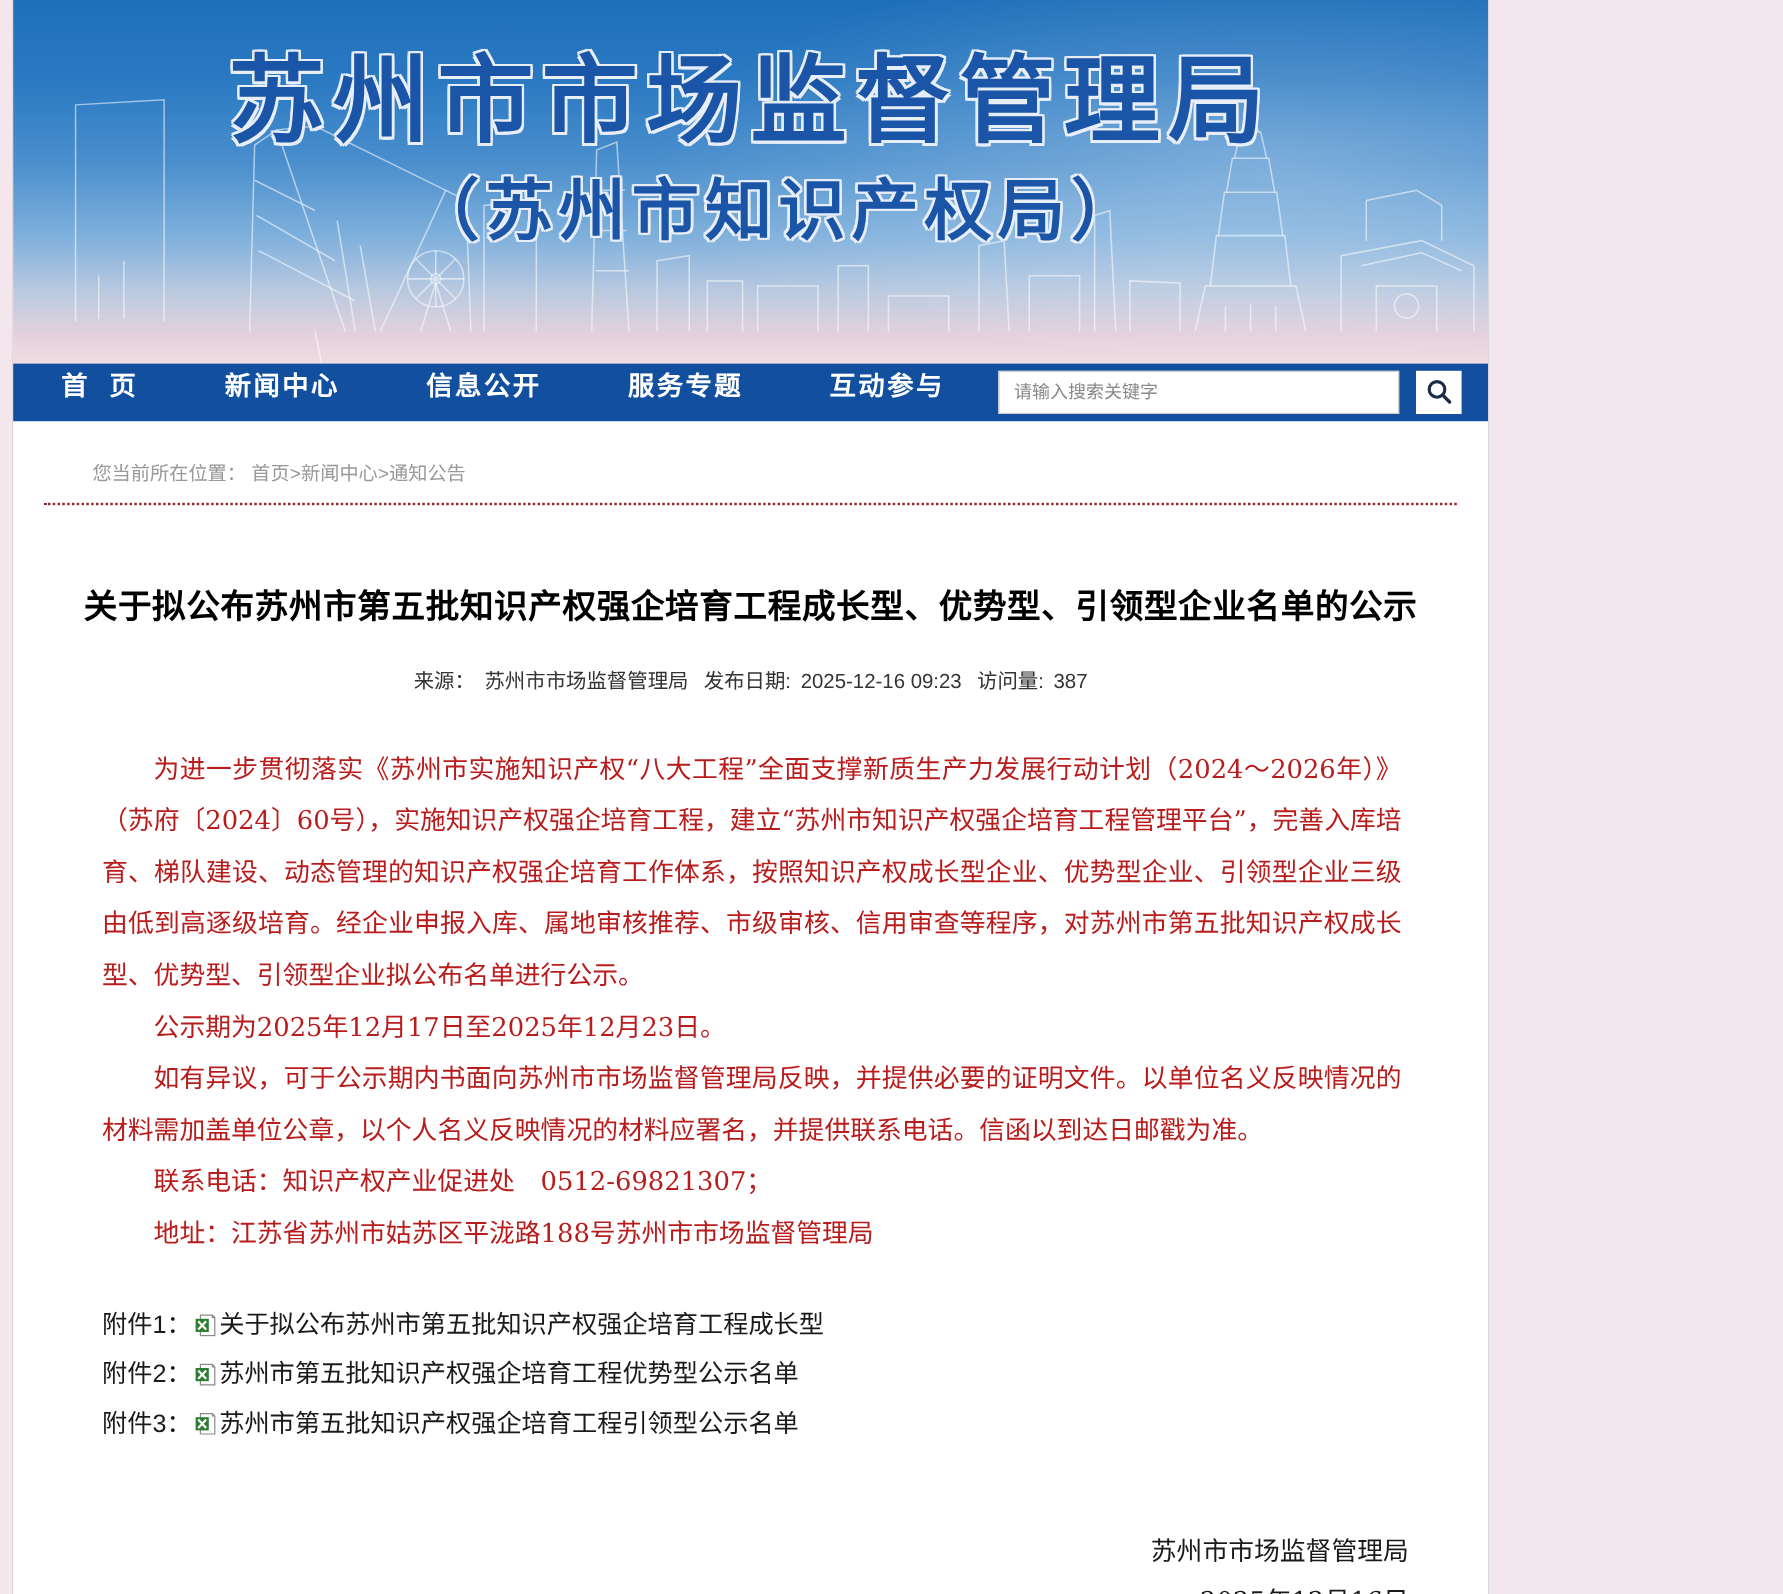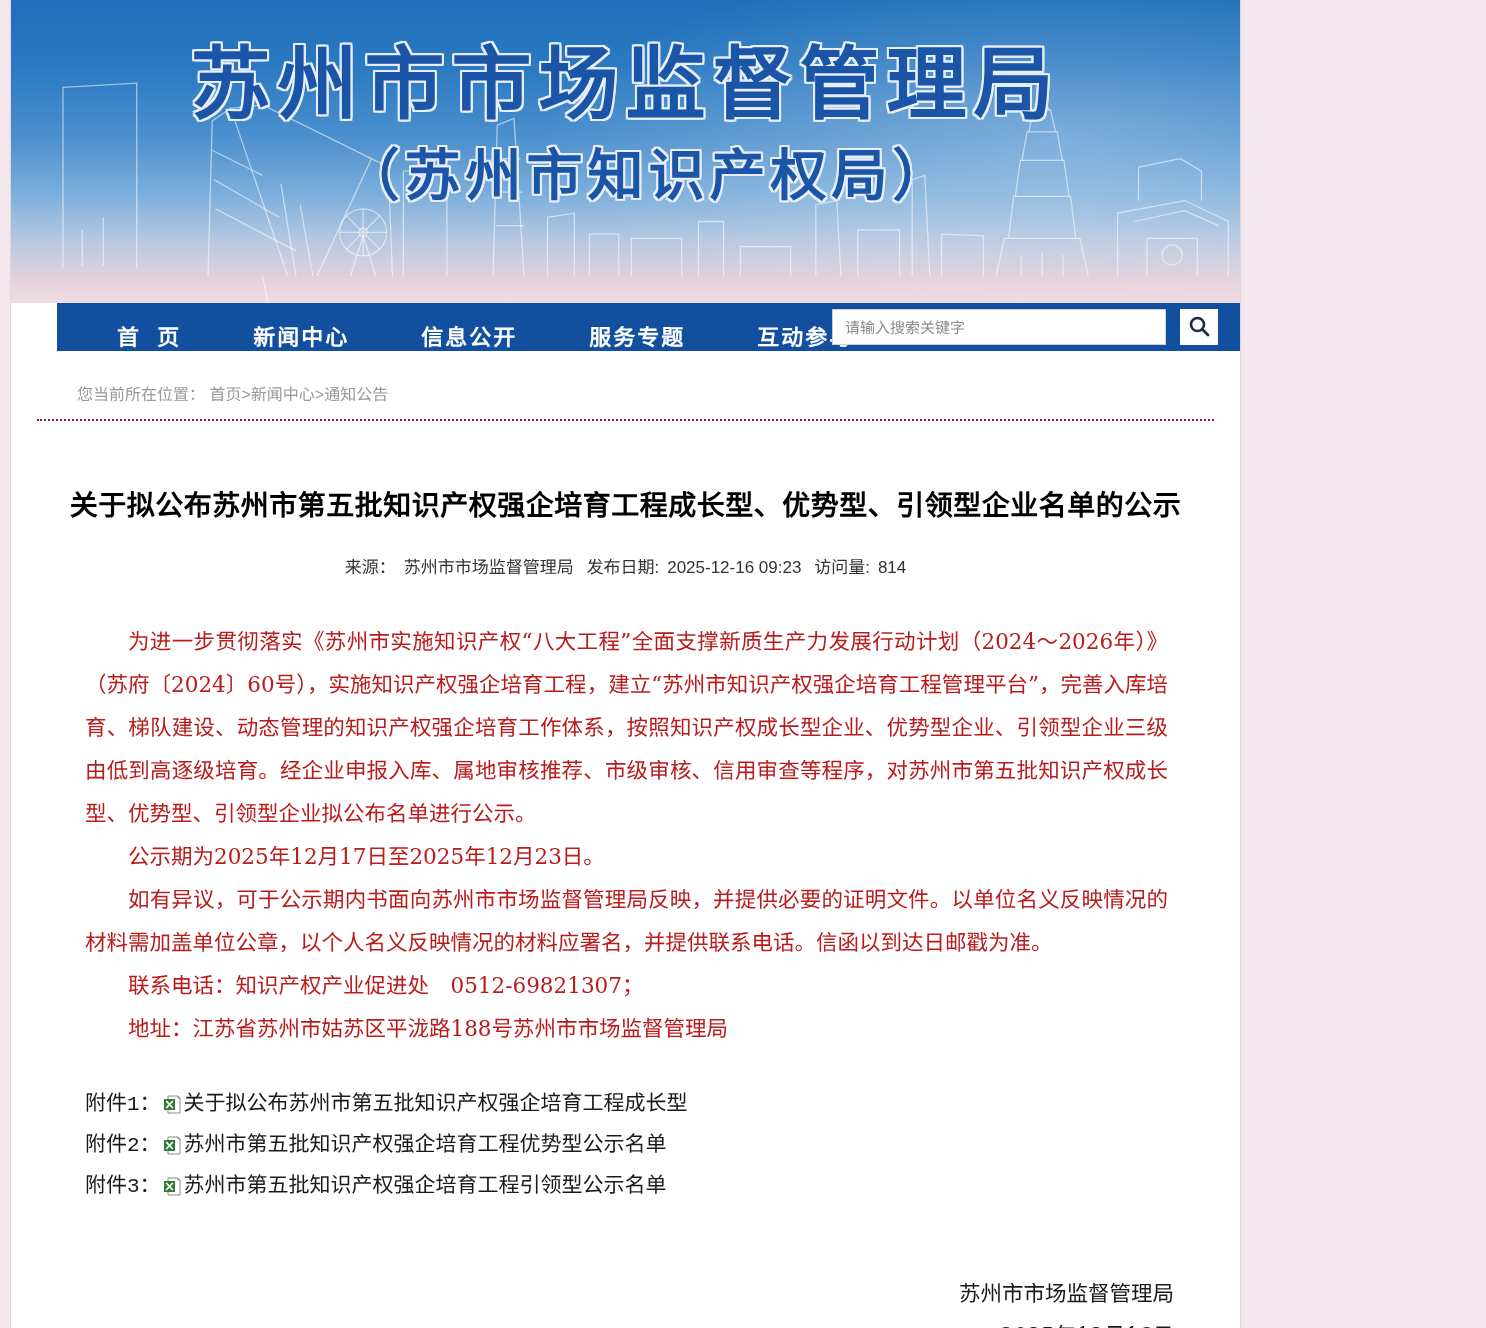--- a/index.html
+++ b/index.html
@@ -56,24 +56,23 @@
     letter-spacing: 5px;
     line-height: 88px;
     margin-left: 46px;
   }
 
   
   .nav {
     height: 48px;
     background: #12509f;
     display: flex;
-    align-items: flex-end;
+    align-items: flex-start;
     position: relative;
-    padding-left: 60px;
-    margin-left: 46px;
+    padding-left: 40px;
   }
   .nav-item {
     color: #ffffff;
     font-size: 22px;
     font-weight: bold;
     letter-spacing: 2px;
     margin-right: 72px;
     cursor: pointer;
     text-decoration: none;
     white-space: pre;
@@ -145,21 +144,21 @@
     font-size: 21.5px;
     line-height: 43px;
     color: #b91c1c;
     text-align: justify;
   }
   .article-body p { text-indent: 2em; }
 
   
   .attachments {
     margin: 34px 72px 0 74px;
-    font-family: Liberation Mono, monospace;
+    font-family: Liberation Sans, sans-serif;
     font-size: 21px;
     color: #1a1a1a;
   }
   .attachment-row {
     line-height: 41px;
     display: flex;
     align-items: center;
   }
   .excel-icon { margin: 0 2px 0 2px; display: inline-flex; }
   .attachment-link {
@@ -252,21 +251,21 @@
     <span>您当前所在位置：</span>
     <a>首页&gt;新闻中心&gt;通知公告</a>
   </div>
   <div class="dotted-sep"></div>
 
   <h1 class="article-title">关于拟公布苏州市第五批知识产权强企培育工程成长型、优势型、引领型企业名单的公示</h1>
 
   <div class="article-meta">
     <span>来源：</span><span>苏州市市场监督管理局</span>
     <span>发布日期:</span><span>2025-12-16 09:23</span>
-    <span>访问量:</span><span>814</span>
+    <span>访问量:</span><span>387</span>
   </div>
 
   <div class="article-body">
     <p>为进一步贯彻落实《苏州市实施知识产权“八大工程”全面支撑新质生产力发展行动计划（2024～2026年）》（苏府〔2024〕60号），实施知识产权强企培育工程，建立“苏州市知识产权强企培育工程管理平台”，完善入库培育、梯队建设、动态管理的知识产权强企培育工作体系，按照知识产权成长型企业、优势型企业、引领型企业三级由低到高逐级培育。经企业申报入库、属地审核推荐、市级审核、信用审查等程序，对苏州市第五批知识产权成长型、优势型、引领型企业拟公布名单进行公示。</p>
     <p>公示期为2025年12月17日至2025年12月23日。</p>
     <p>如有异议，可于公示期内书面向苏州市市场监督管理局反映，并提供必要的证明文件。以单位名义反映情况的材料需加盖单位公章，以个人名义反映情况的材料应署名，并提供联系电话。信函以到达日邮戳为准。</p>
     <p>联系电话：知识产权产业促进处　0512-69821307；</p>
     <p>地址：江苏省苏州市姑苏区平泷路188号苏州市市场监督管理局</p>
   </div>
 

